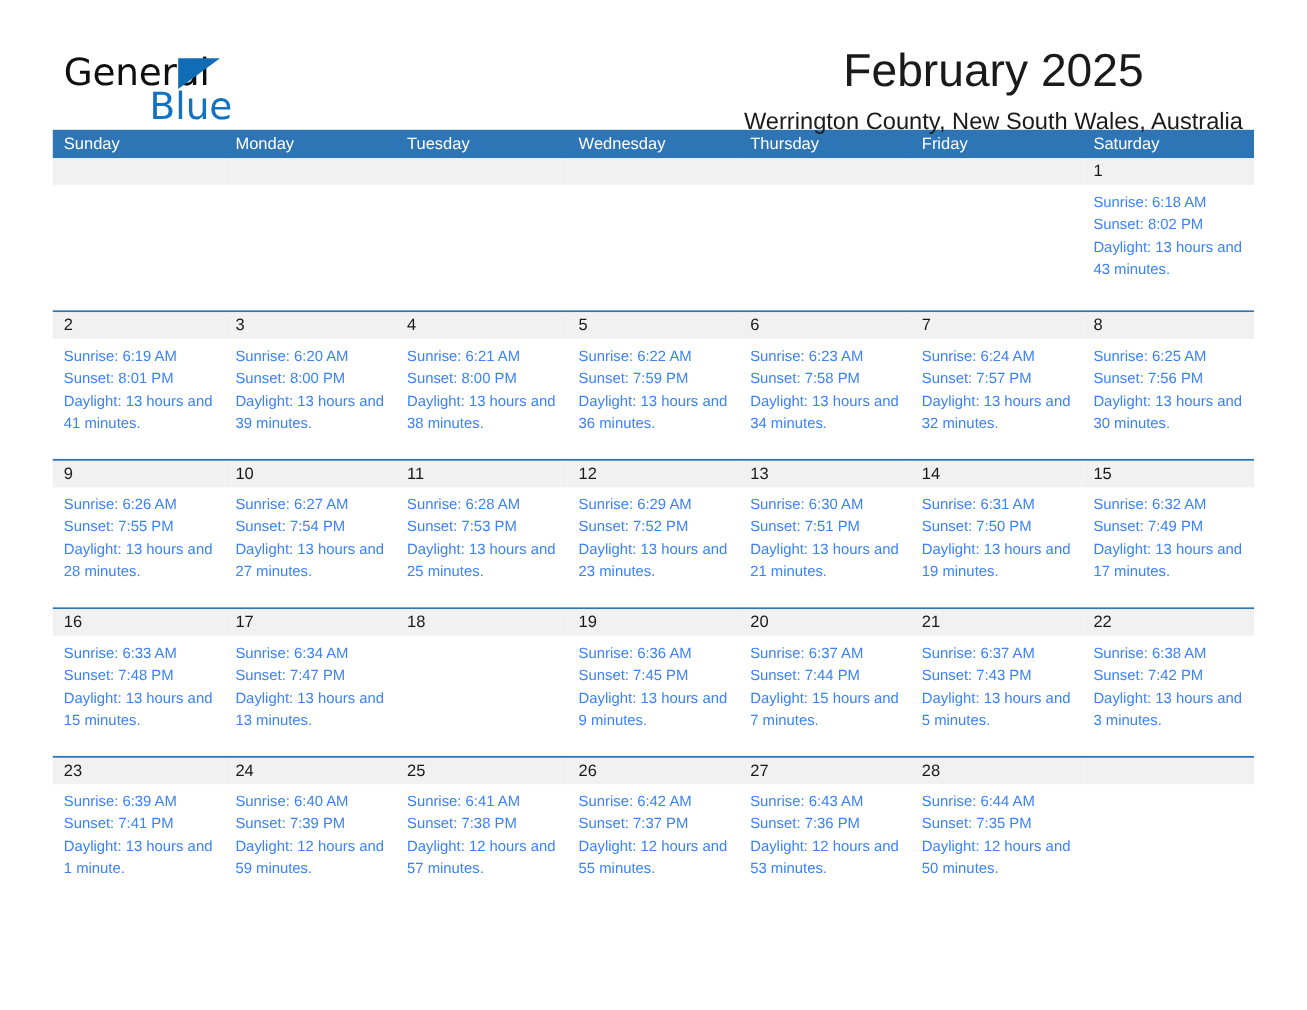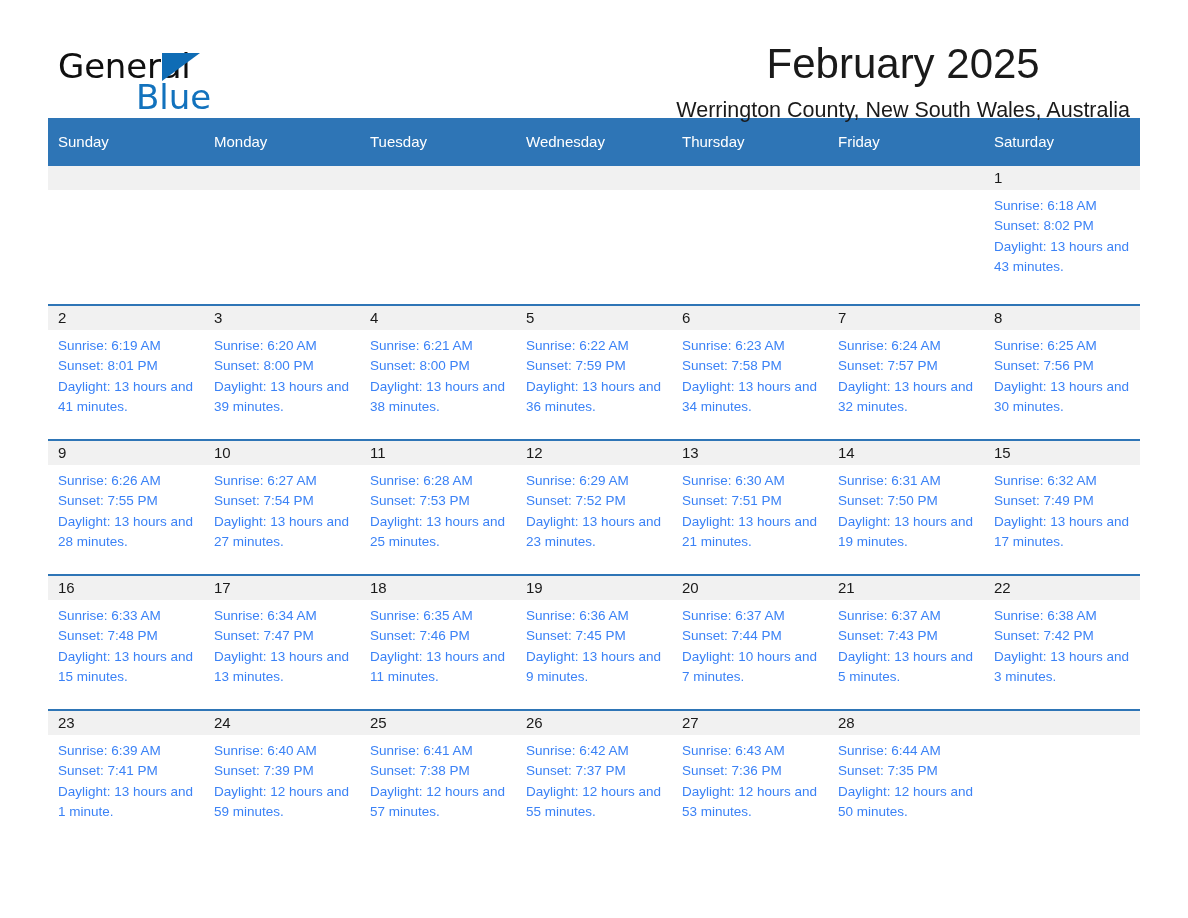--- a/index.html
+++ b/index.html
@@ -84,21 +84,21 @@
   }
 
   
   .calendar {
     margin-top: 6px;
     width: 1092px;
   }
   .weekdays {
     display: flex;
     background: #2e75b6;
-    height: 48px;
+    height: 26px;
     align-items: center;
   }
   .weekday {
     flex: 1 1 0;
     color: #ffffff;
     font-size: 15px;
     padding-left: 10px;
     box-sizing: border-box;
     line-height: 30px;
   }
@@ -319,40 +319,35 @@
           <div class="cell">
             <div class="daynum-strip">17</div>
             <div class="info">
               <div>Sunrise: 6:34 AM</div>
               <div>Sunset: 7:47 PM</div>
               <div class="wrap">Daylight: 13 hours and 13 minutes.</div>
             </div>
           </div>
           <div class="cell">
             <div class="daynum-strip">18</div>
-            <div class="info">
-              <div>Sunrise: 6:35 AM</div>
-              <div>Sunset: 7:46 PM</div>
-              <div class="wrap">Daylight: 13 hours and 11 minutes.</div>
-            </div>
           </div>
           <div class="cell">
             <div class="daynum-strip">19</div>
             <div class="info">
               <div>Sunrise: 6:36 AM</div>
               <div>Sunset: 7:45 PM</div>
               <div class="wrap">Daylight: 13 hours and 9 minutes.</div>
             </div>
           </div>
           <div class="cell">
             <div class="daynum-strip">20</div>
             <div class="info">
               <div>Sunrise: 6:37 AM</div>
               <div>Sunset: 7:44 PM</div>
-              <div class="wrap">Daylight: 10 hours and 7 minutes.</div>
+              <div class="wrap">Daylight: 15 hours and 7 minutes.</div>
             </div>
           </div>
           <div class="cell">
             <div class="daynum-strip">21</div>
             <div class="info">
               <div>Sunrise: 6:37 AM</div>
               <div>Sunset: 7:43 PM</div>
               <div class="wrap">Daylight: 13 hours and 5 minutes.</div>
             </div>
           </div>

